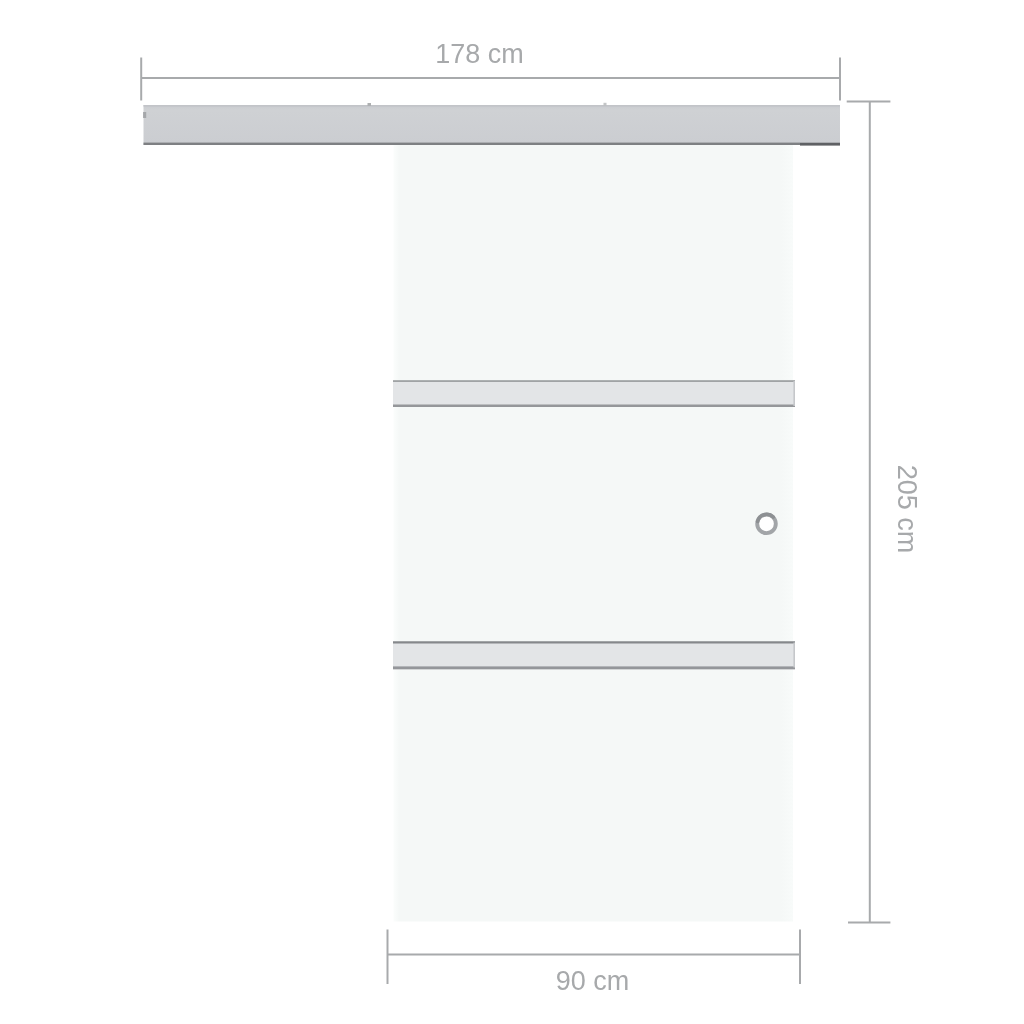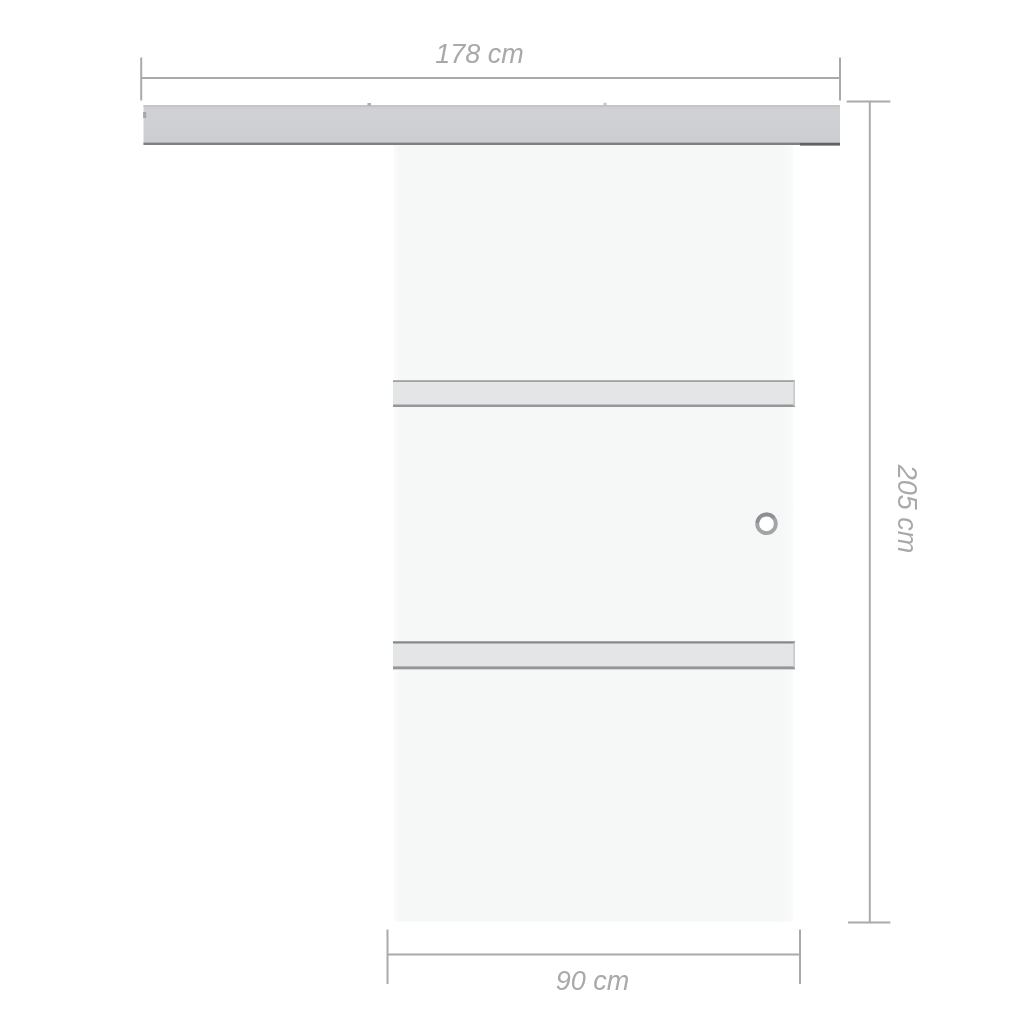--- a/index.html
+++ b/index.html
@@ -1,17 +1,17 @@
 <!DOCTYPE html>
 <html><head>
 <meta charset="utf-8">
 <style>
   html,body{margin:0;padding:0;background:#ffffff;}
   .stage{position:relative;width:1024px;height:1024px;background:#ffffff;overflow:hidden;
-         font-family:"Liberation Sans", sans-serif;font-style:italic;}
+         font-family:"Liberation Sans", sans-serif;}
   svg{display:block;}
 </style>
 </head>
 <body>
 <div class="stage">
 <svg width="1024" height="1024" viewBox="0 0 1024 1024" xmlns="http://www.w3.org/2000/svg">
   <defs>
     <linearGradient id="railg" x1="0" y1="0" x2="0" y2="1">
       <stop offset="0" stop-color="#c9cbcf"></stop>
       <stop offset="0.12" stop-color="#cfd1d4"></stop>

